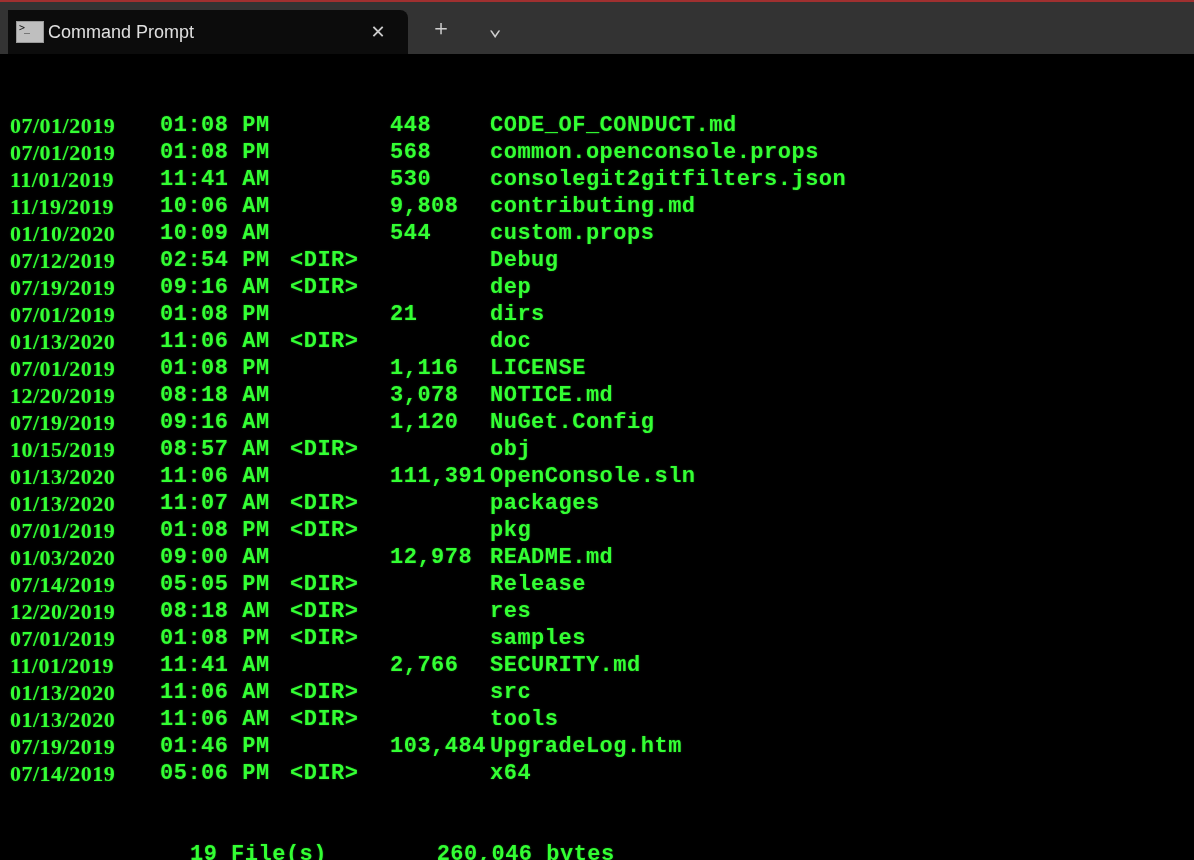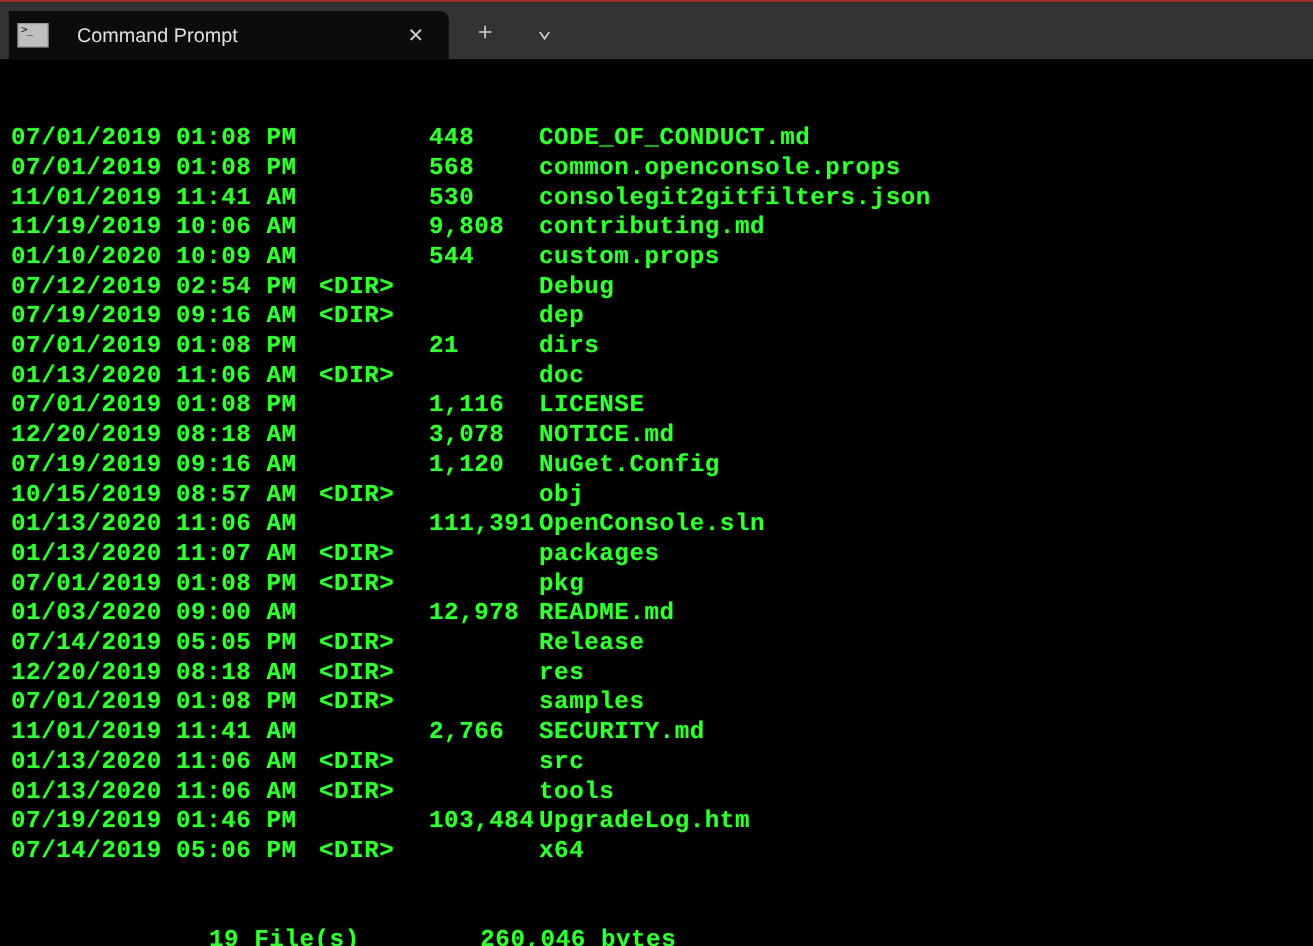--- a/index.html
+++ b/index.html
@@ -16,21 +16,21 @@
   }
   .tab-bar {
     height: 52px;
     background: #333333;
     display: flex;
     align-items: stretch;
   }
   .tab {
     display: flex;
     align-items: center;
-    gap: 26px;
+    gap: 4px;
     background: #0c0c0c;
     border-top-right-radius: 8px;
     padding: 0 14px 0 8px;
     margin-top: 8px;
     margin-left: 8px;
     width: 400px;
     color: #e0e0e0;
     font-family: "Segoe UI", Arial, sans-serif;
     font-size: 18px;
   }
@@ -88,21 +88,21 @@
     line-height: 27px;
     letter-spacing: 0.5px;
     font-weight: bold;
     padding: 4px 10px 10px 10px;
     white-space: pre;
     text-shadow: 0 0 2px rgba(60,255,60,0.35);
     height: calc(100% - 54px);
     overflow: hidden;
   }
   .dir-row { display: flex; }
-  .c-date  { width: 150px; flex: 0 0 auto; }
+  .c-date  { width: 150px; flex: 0 0 auto; font-family: Liberation Serif, serif; }
   .c-time  { width: 130px; flex: 0 0 auto; text-align: right; padding-right: 30px; }
   .c-dir   { width: 100px; flex: 0 0 auto; }
   .c-size  { width: 100px; flex: 0 0 auto; padding-right: 14px; }
   .c-name  { flex: 1 1 auto; }
   .summary-line { padding-left: 180px; }
 </style>
 </head>
 <body>
 
 <div class="window-top-edge"></div>

